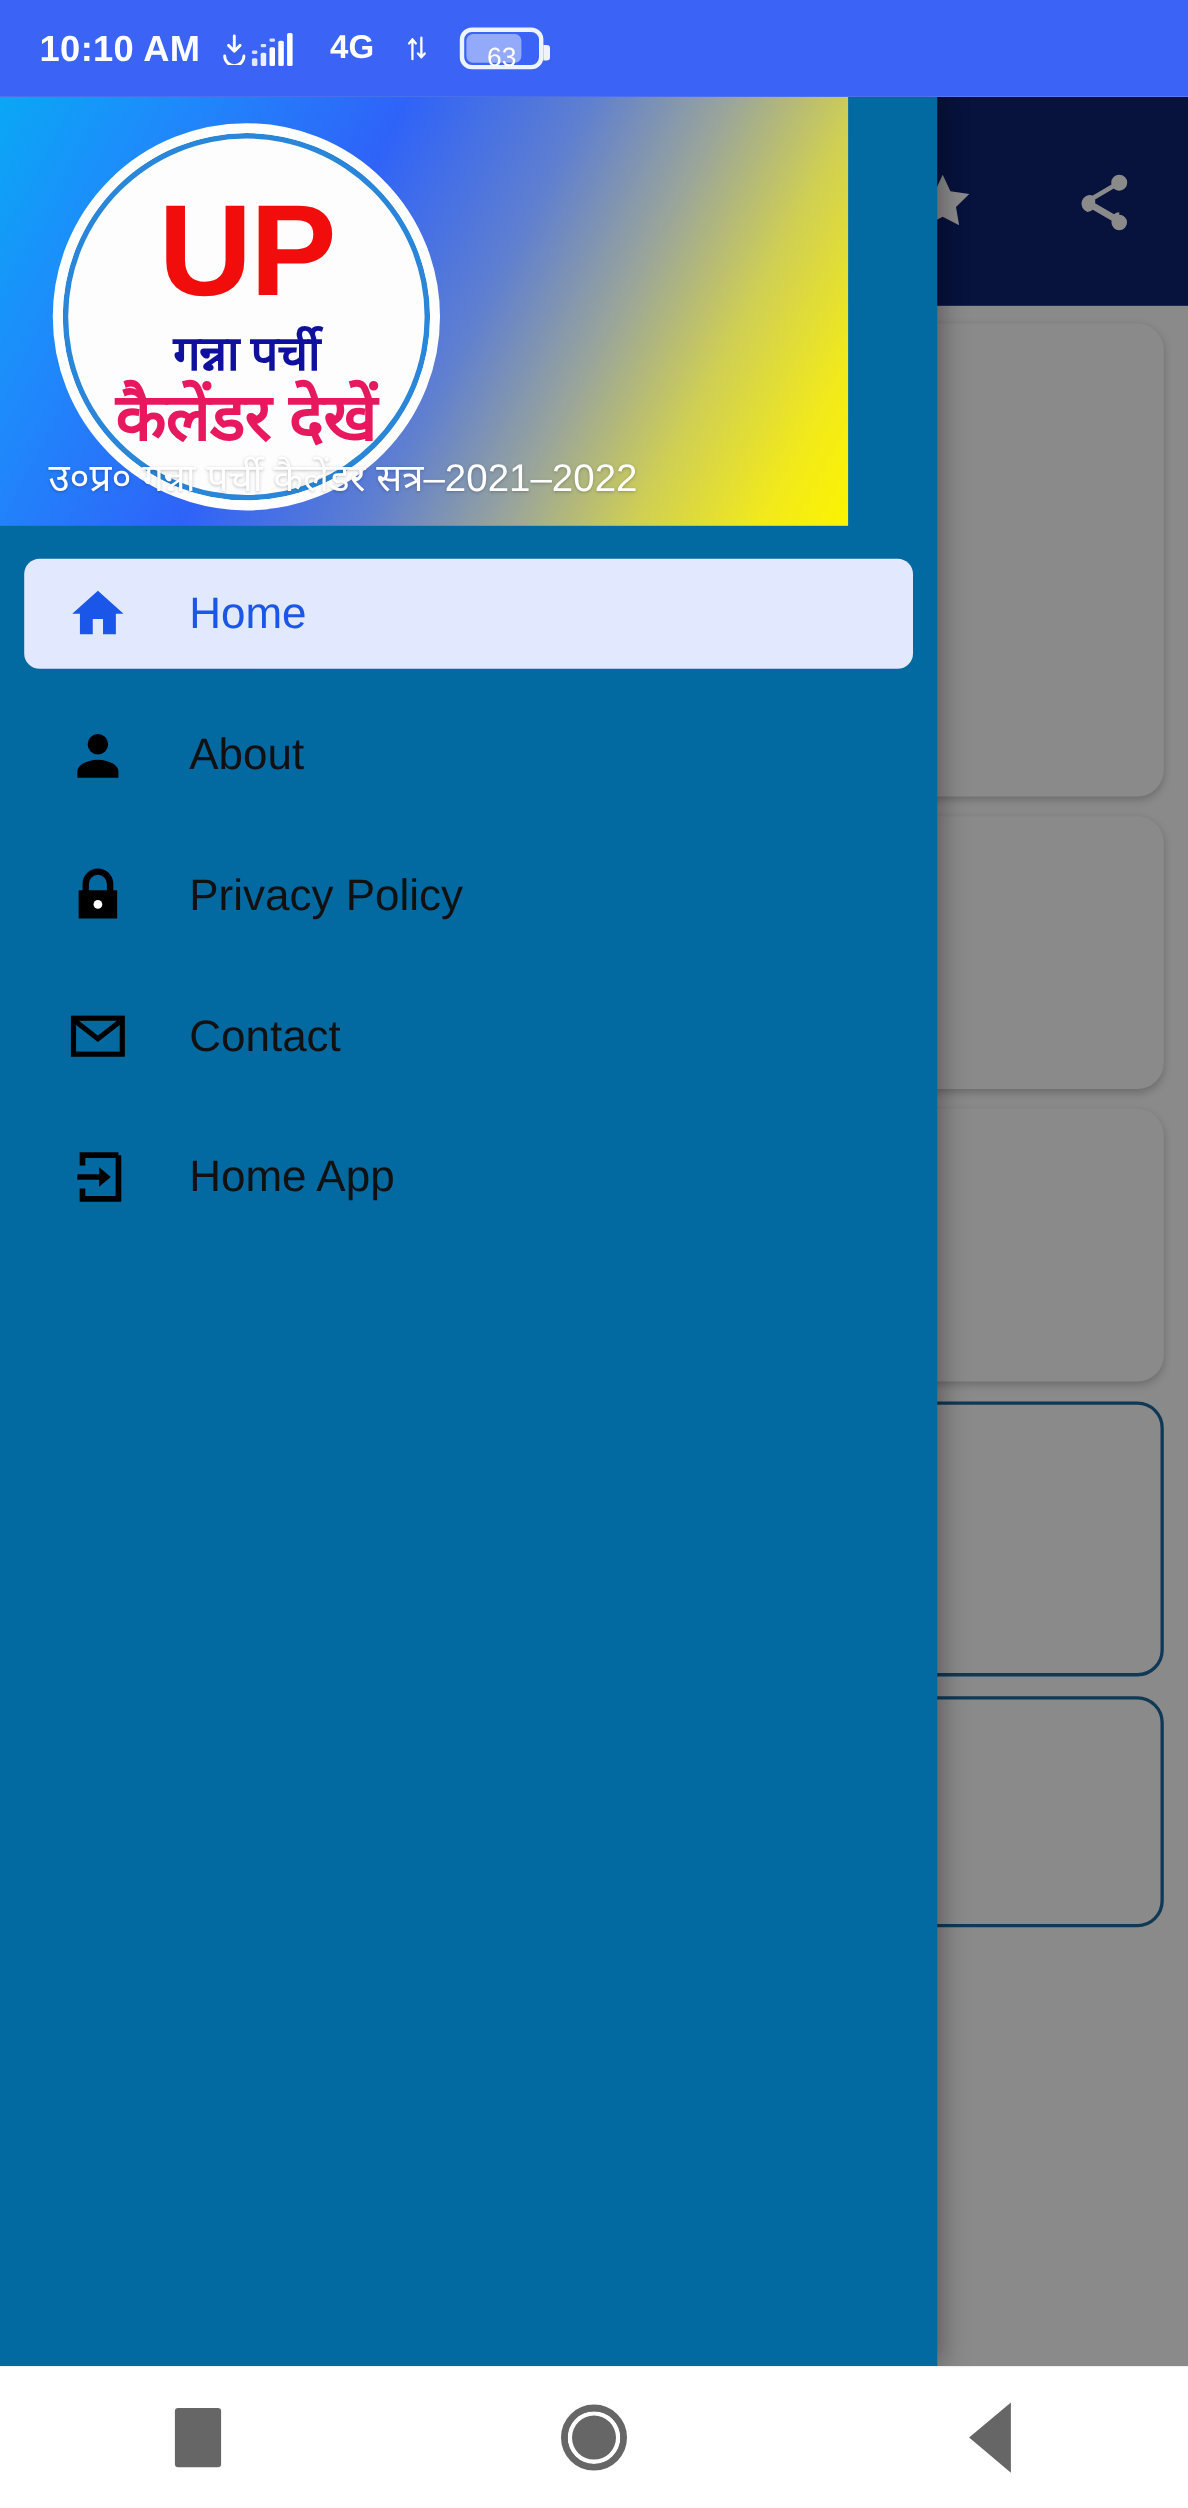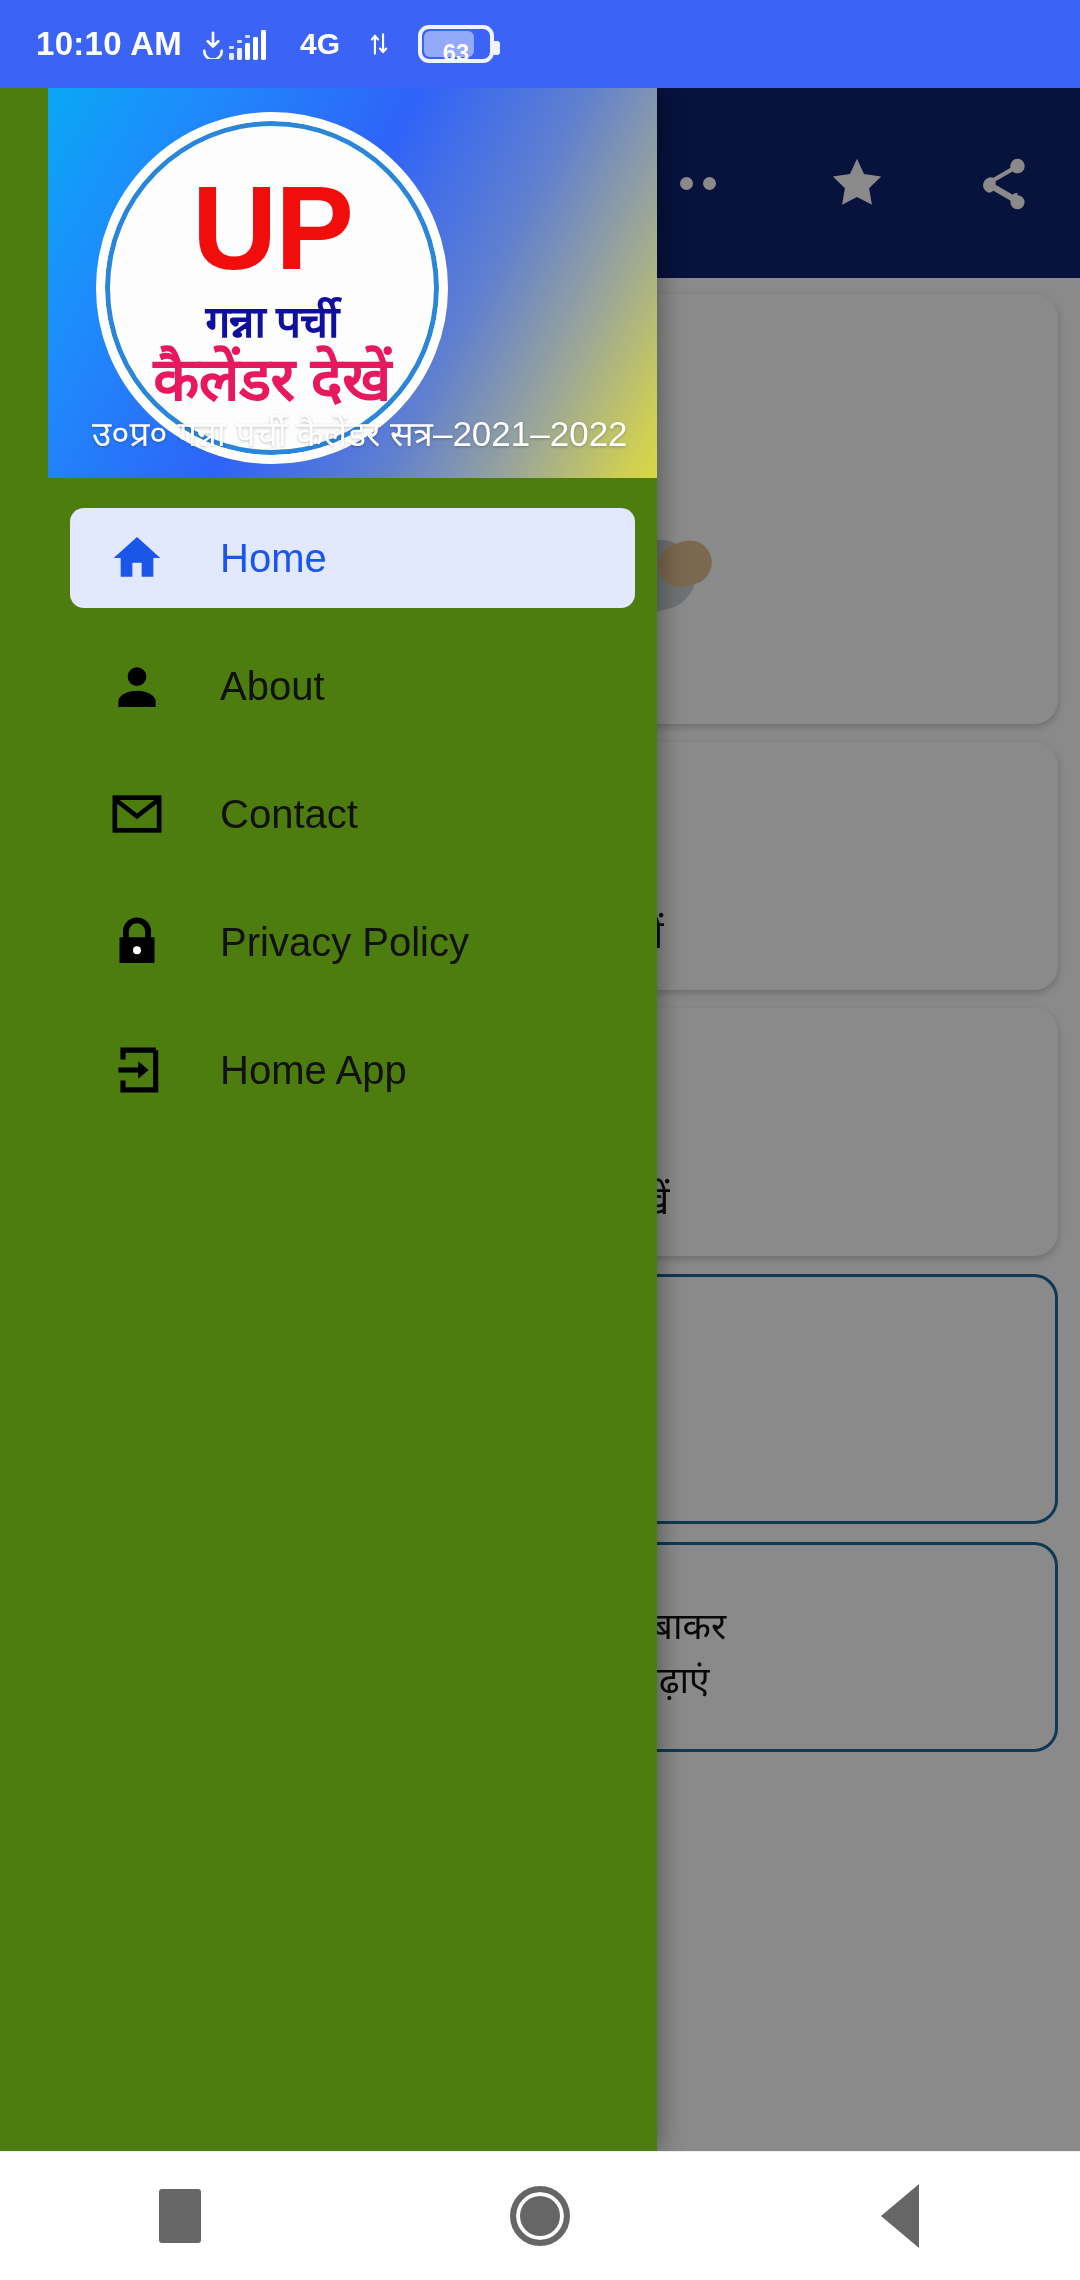--- a/index.html
+++ b/index.html
@@ -30,21 +30,21 @@
     justify-content:center;
   }
   .battery:after{
     content:""; position:absolute; right:-10px; top:12px; width:6px; height:14px;
     background:rgba(255,255,255,.92); border-radius:0 3px 3px 0;
   }
   .battery .fill{
     position:absolute; left:2px; top:2px; bottom:2px; width:74%;
     background:rgba(255,255,255,.45); border-radius:6px;
   }
-  .battery .txt{ position:relative; color:#fff; font-size:24px; font-weight:bold;margin-top:18px; }
+  .battery .txt{ position:relative; color:#fff; font-size:24px; font-weight:normal;margin-top:18px; }
 
   
   #app-background{
     position:absolute; left:0; top:88px; width:1080px; height:2063px;
     background:#ffffff; z-index:10; overflow:hidden;
   }
   #app-bar{
     position:absolute; left:0; top:0; width:1080px; height:190px;
     background:#0e2272; display:flex; align-items:center;
     justify-content:flex-end; padding-right:46px; gap:84px;
@@ -119,24 +119,23 @@
   }
 
   
   #scrim{
     position:absolute; left:0; top:88px; width:1080px; height:2063px;
     background:rgba(0,0,0,.46); z-index:30;
   }
 
   
   #drawer{
-    position:absolute; left:0; top:88px; width:657px; height:2063px;
-    background:#4d7c0f; z-index:40; overflow:hidden;
+    position:absolute; left:0; top:88px; width:852px; height:2063px;
+    background:#0369a1; z-index:40; overflow:hidden;
     box-shadow:4px 0 22px rgba(0,0,0,.35);
-    padding-left:48px;
   }
   #drawer-header{
     position:relative; width:771px; height:390px;
     background:
       linear-gradient(118deg,
         #0aa7f5 0%,
         #1e8bfb 16%,
         #2f63f8 38%,
         #5f7fd0 55%,
         #9aa59a 68%,
@@ -319,35 +318,35 @@
         <svg width="56" height="56" viewBox="0 0 24 24">
             <path fill="#000000" d="M12 12a4 4 0 100-8 4 4 0 000 8zm0 2c-4 0-8 2-8 4.5V21h16v-2.5c0-2.5-4-4.5-8-4.5z"></path>
           </svg>
       </span>
       <span class="menu-label">About</span>
     </div>
 
     <div class="menu-item">
       <span class="menu-icon">
         <svg width="56" height="56" viewBox="0 0 24 24">
-          <rect x="2.5" y="5" width="19" height="14" fill="none" stroke="#000" stroke-width="2"></rect>
-          <path d="M3 6l9 7 9-7" fill="none" stroke="#000" stroke-width="2"></path>
+          <path fill="#000" d="M6 10V7.5a6 6 0 0112 0V10h1.5v11h-15V10H6zm2.5 0h7V7.5a3.5 3.5 0 10-7 0V10z"></path>
+          <circle cx="12" cy="15.5" r="1.7" fill="#fff"></circle>
         </svg>
       </span>
-      <span class="menu-label">Contact</span>
+      <span class="menu-label">Privacy Policy</span>
     </div>
 
     <div class="menu-item">
       <span class="menu-icon">
         <svg width="56" height="56" viewBox="0 0 24 24">
-          <path fill="#000" d="M6 10V7.5a6 6 0 0112 0V10h1.5v11h-15V10H6zm2.5 0h7V7.5a3.5 3.5 0 10-7 0V10z"></path>
-          <circle cx="12" cy="15.5" r="1.7" fill="#fff"></circle>
+          <rect x="2.5" y="5" width="19" height="14" fill="none" stroke="#000" stroke-width="2"></rect>
+          <path d="M3 6l9 7 9-7" fill="none" stroke="#000" stroke-width="2"></path>
         </svg>
       </span>
-      <span class="menu-label">Privacy Policy</span>
+      <span class="menu-label">Contact</span>
     </div>
 
     <div class="menu-item">
       <span class="menu-icon">
         <svg width="56" height="56" viewBox="0 0 24 24">
           <path d="M20 3.5H6v4M6 16.5v4h14v-17" fill="none" stroke="#000" stroke-width="2.2"></path>
           <path d="M4 12h10" stroke="#000" stroke-width="2.2"></path>
           <path fill="#000" d="M12.5 8.2L17 12l-4.5 3.8z"></path>
         </svg>
       </span>

